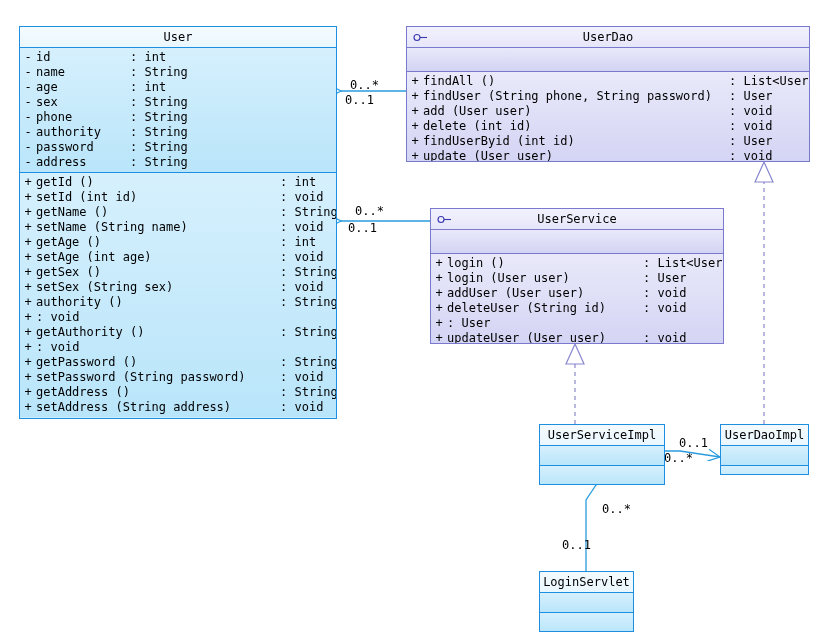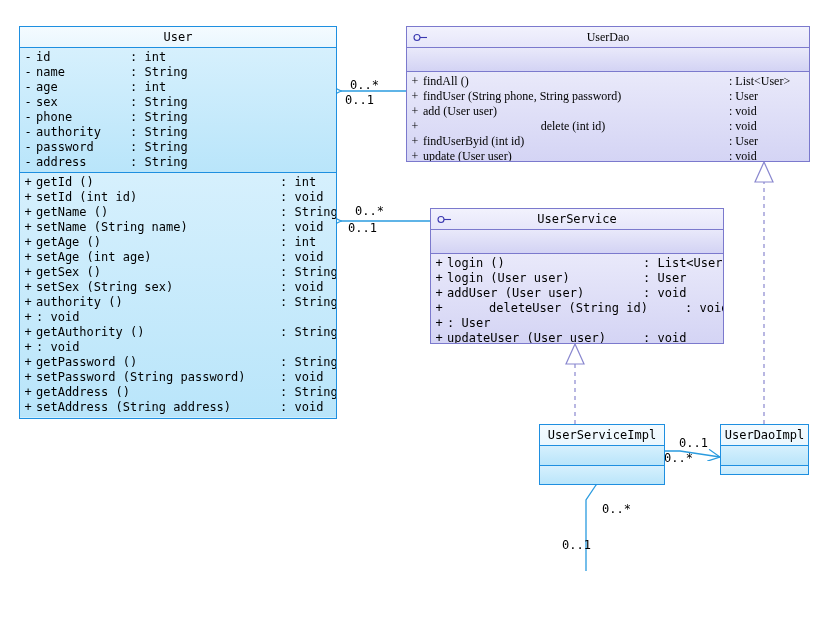--- a/index.html
+++ b/index.html
@@ -303,21 +303,21 @@
           <span class="typ">String</span>
         </div>
         <div class="member">
           <span class="vis">+</span>
           <span class="sig" style="flex: 0 0 238px;">setAddress (String address)</span>
           <span class="typ">void</span>
         </div>
       </div>
   </div>
 
-  <div class="uml-box iface" id="box-userdao" style="left:406px; top:26px; width:404px; height:136px;font-family:Liberation Serif, serif;">
+  <div class="uml-box iface" id="box-userdao" style="left:406px; top:26px; width:404px; height:136px;">
     <div class="hdr">
       <svg class="iface-icon" viewBox="0 0 16 9">
         <circle cx="4" cy="4.5" r="3" fill="none" stroke="#3b39b0" stroke-width="1.1"></circle>
         <line x1="7" y1="4.5" x2="14" y2="4.5" stroke="#3b39b0" stroke-width="1.1"></line>
       </svg>
       <span>UserDao</span>
     </div>
     <div class="empty-comp"></div>
     <div class="compartment last" id="userdao-methods">
         <div class="member">
@@ -330,21 +330,21 @@
           <span class="sig" style="flex: 0 0 300px;">findUser (String phone, String password)</span>
           <span class="typ">User</span>
         </div>
         <div class="member">
           <span class="vis">+</span>
           <span class="sig" style="flex: 0 0 300px;">add (User user)</span>
           <span class="typ">void</span>
         </div>
         <div class="member">
           <span class="vis">+</span>
-          <span class="sig" style="flex: 0 0 300px; text-align: center;">delete (int id)</span>
+          <span class="sig" style="flex: 0 0 300px;">delete (int id)</span>
           <span class="typ">void</span>
         </div>
         <div class="member">
           <span class="vis">+</span>
           <span class="sig" style="flex: 0 0 300px;">findUserByid (int id)</span>
           <span class="typ">User</span>
         </div>
         <div class="member">
           <span class="vis">+</span>
           <span class="sig" style="flex: 0 0 300px;">update (User user)</span>
@@ -373,21 +373,21 @@
           <span class="sig" style="flex: 0 0 190px;">login (User user)</span>
           <span class="typ">User</span>
         </div>
         <div class="member">
           <span class="vis">+</span>
           <span class="sig" style="flex: 0 0 190px;">addUser (User user)</span>
           <span class="typ">void</span>
         </div>
         <div class="member">
           <span class="vis">+</span>
-          <span class="sig" style="flex: 0 0 190px; margin-left: 42px;">deleteUser (String id)</span>
+          <span class="sig" style="flex: 0 0 190px;">deleteUser (String id)</span>
           <span class="typ">void</span>
         </div>
         <div class="member">
           <span class="vis">+</span>
           <span class="typ">User</span>
         </div>
         <div class="member">
           <span class="vis">+</span>
           <span class="sig" style="flex: 0 0 190px;">updateUser (User user)</span>
           <span class="typ">void</span>
@@ -400,14 +400,19 @@
     <div class="compartment" style="height:20px;"></div>
     <div class="compartment last" style="height:19px;"></div>
   </div>
 
   <div class="uml-box" id="box-userdaoimpl" style="left:720px; top:424px; width:89px; height:51px;">
     <div class="hdr">UserDaoImpl</div>
     <div class="compartment" style="height:20px;"></div>
     <div class="compartment last" style="height:19px;"></div>
   </div>
 
+  <div class="uml-box" id="box-loginservlet" style="left:539px; top:571px; width:95px; height:61px;">
+    <div class="hdr">LoginServlet</div>
+    <div class="compartment" style="height:20px;"></div>
+    <div class="compartment last" style="height:19px;"></div>
+  </div>
 
 </div>
 
 </body></html>

